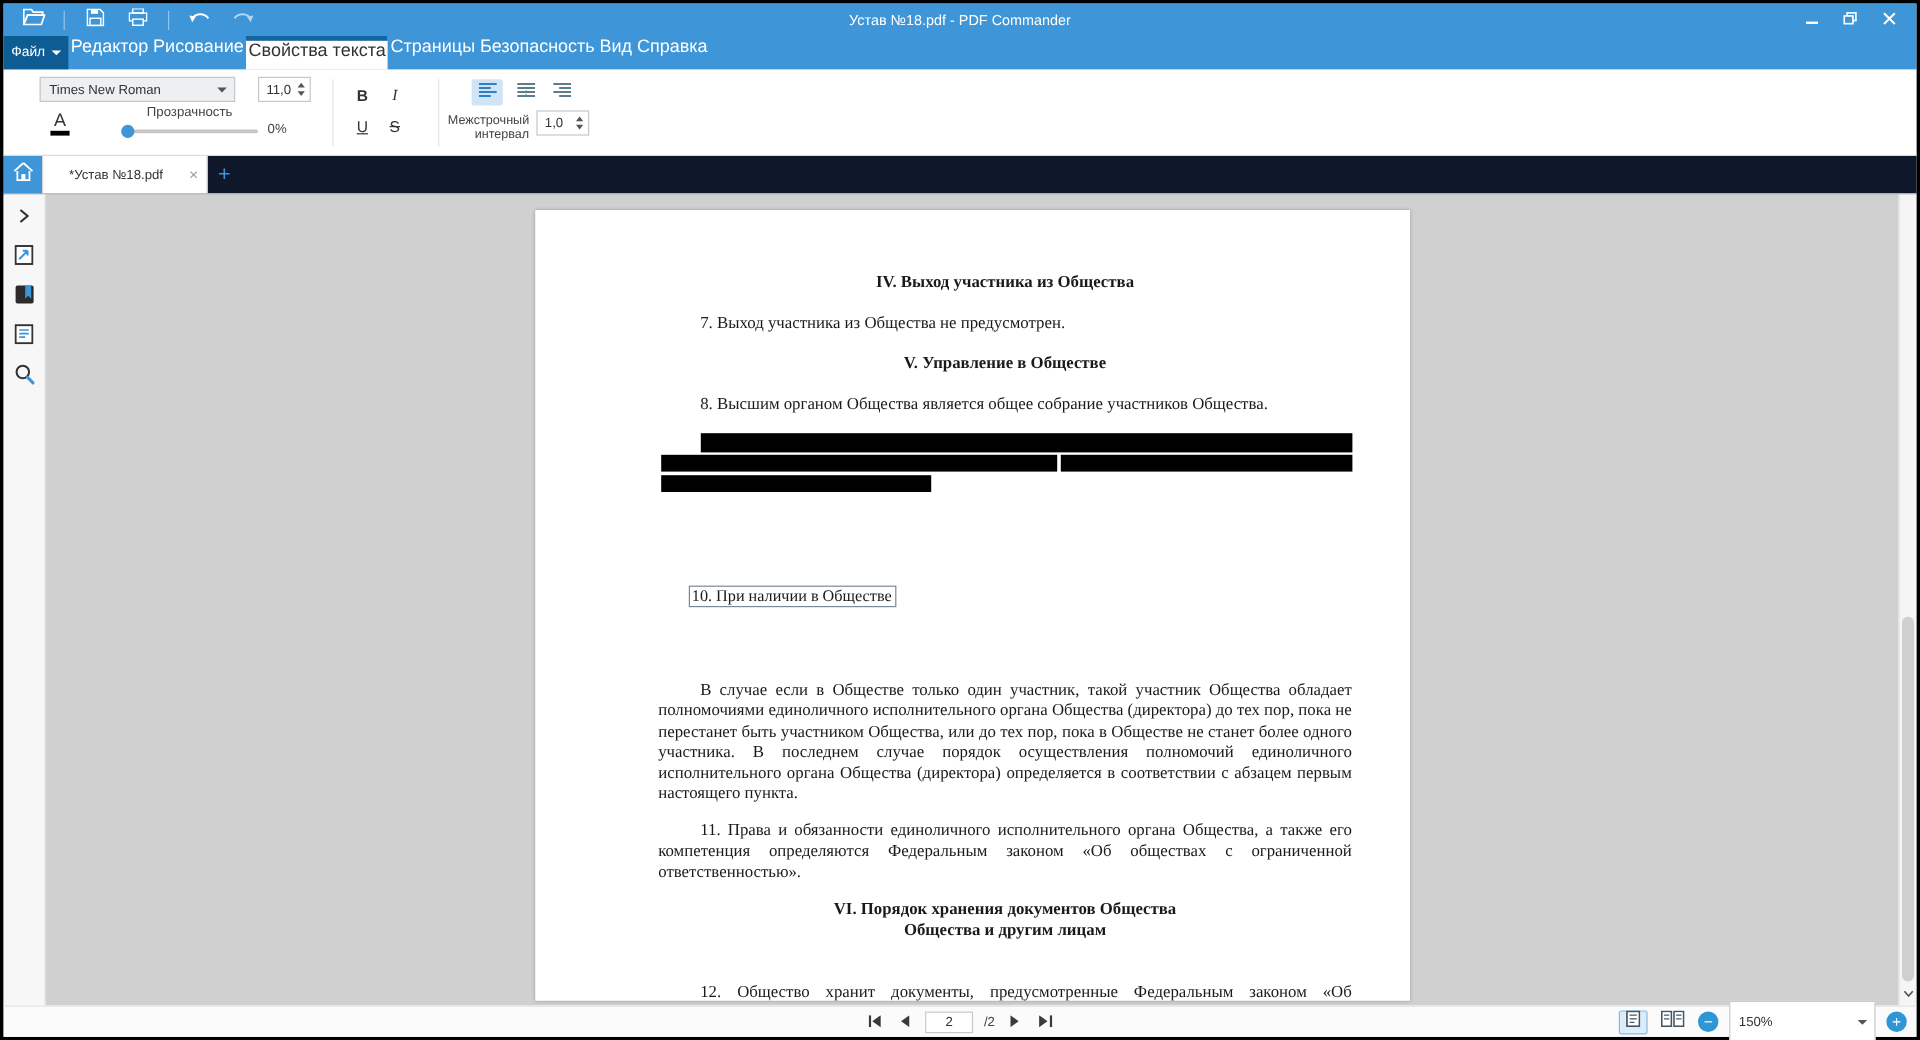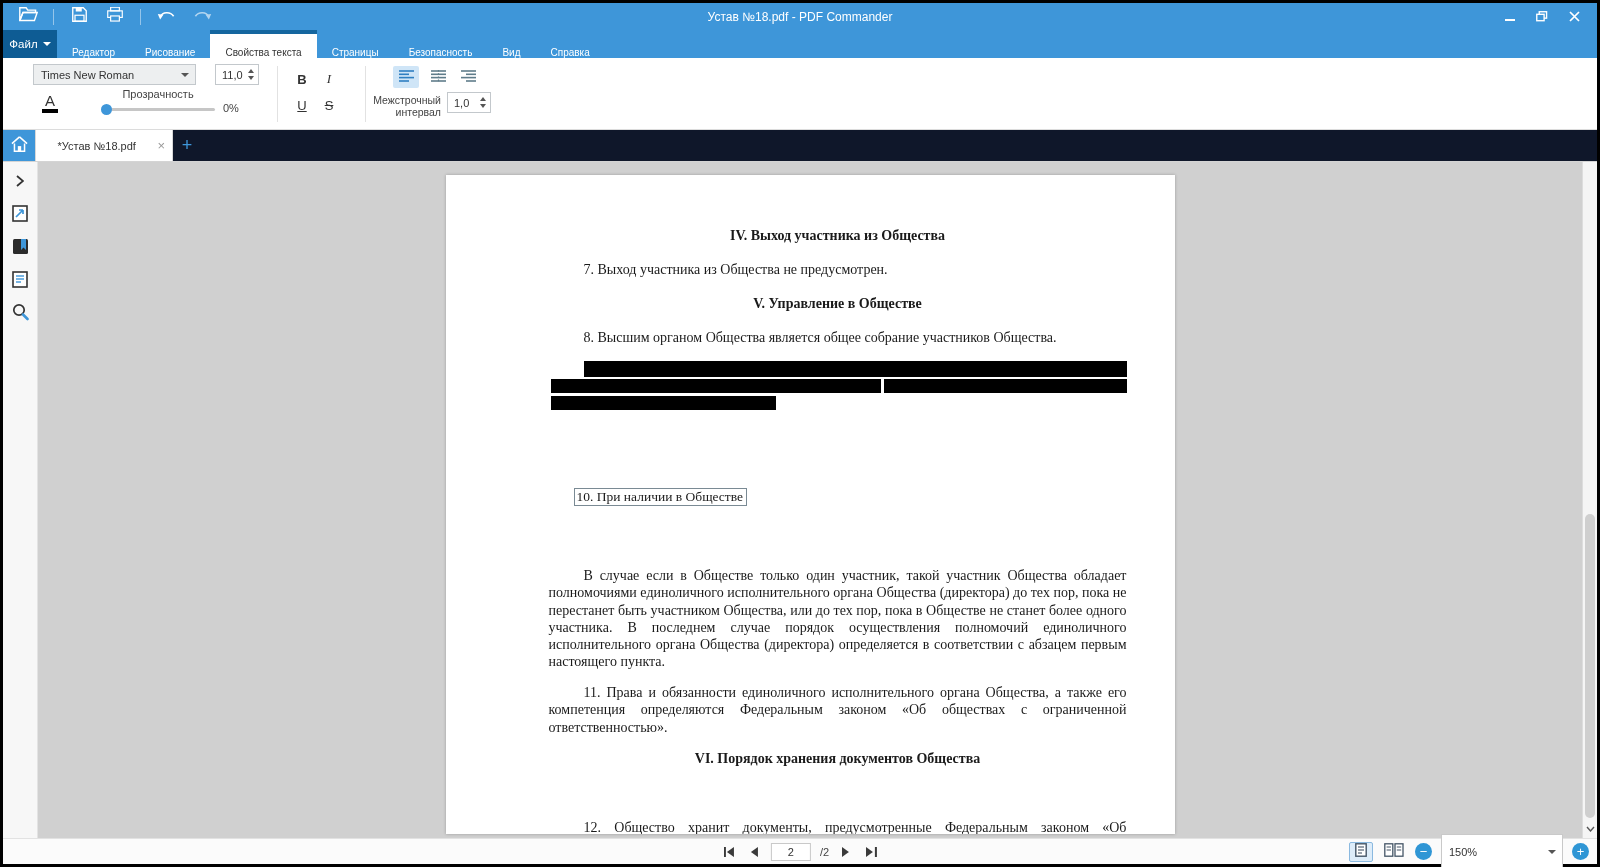--- a/index.html
+++ b/index.html
@@ -12,21 +12,21 @@
   .qat-btn { display:flex; align-items:center; justify-content:center; width:22px; height:22px; cursor:pointer; }
   .qat-sep { width:1px; height:16px; background:rgba(255,255,255,.45); }
   .win-title { position:absolute; left:0; right:0; text-align:center; color:#fff; font-size:12px; pointer-events:none; }
   .win-controls { margin-left:auto; display:flex; align-items:center; height:100%; padding-right:10px; gap:6px; }
   .win-btn { width:26px; height:22px; display:flex; align-items:center; justify-content:center; cursor:pointer; }
 
   
   .menubar { height:28px; background:#3E96D9; display:flex; align-items:stretch; flex:0 0 28px; }
   .file-btn { width:54px; background:#0E5C94; color:#fff; font-size:11.5px; display:flex; align-items:center; justify-content:center; gap:5px; cursor:pointer; }
   .caret-down { width:0; height:0; border-left:4px solid transparent; border-right:4px solid transparent; border-top:4px solid #fff; }
-  .menu-tab { color:#fff; font-size:10px; display:flex; align-items:flex-end; padding:0 15px; cursor:pointer; }
+  .menu-tab { color:#fff; font-size:15px; display:flex; align-items:flex-start; padding:0 2px; cursor:pointer; }
   .menu-tab.active { background:#fff; color:#333; position:relative; padding-top:4px; }
   .menu-tab.active::before { content:""; position:absolute; top:0; left:0; right:0; height:4px; background:#15669F; }
 
   
   .ribbon { height:72px; flex:0 0 72px; background:#fff; position:relative; border-bottom:1px solid #dcdcdc; }
   .combo { position:absolute; left:30px; top:6px; width:163px; height:21px; background:#edeff0; border:1px solid #c3c8cc; display:flex; align-items:center; font-size:11px; color:#333; padding-left:7px; cursor:pointer; }
   .combo .caret-dark { margin-left:auto; margin-right:6px; width:0; height:0; border-left:4px solid transparent; border-right:4px solid transparent; border-top:4px solid #555; }
   .spinner { position:absolute; height:21px; background:#fff; border:1px solid #c3c8cc; display:flex; align-items:center; font-size:11px; color:#333; }
   .spinner .val { flex:1; padding-left:6px; }
   .spin-arrows { width:14px; height:100%; display:flex; flex-direction:column; align-items:center; justify-content:center; gap:3px; cursor:pointer; }
@@ -348,20 +348,21 @@
 
         <div class="edit-box">
           <span>10. При наличии в Обществе</span>
         </div>
 
         <div class="doc-para" style="top:392px;">В случае если в Обществе только один участник, такой участник Общества обладает полномочиями единоличного исполнительного органа Общества (директора) до тех пор, пока не перестанет быть участником Общества, или до тех пор, пока в Обществе не станет более одного участника. В последнем случае порядок осуществления полномочий единоличного исполнительного органа Общества (директора) определяется в соответствии с абзацем первым настоящего пункта.</div>
         <div class="doc-para" style="top:509px;">11. Права и обязанности единоличного исполнительного органа Общества, а также его компетенция определяются Федеральным законом «Об обществах с ограниченной ответственностью».</div>
 
         <div class="doc-heading" style="top:575px;">
           <div>VI. Порядок хранения документов Общества</div>
+          <div>Общества и другим лицам</div>
         </div>
 
         <div class="doc-para para-last" style="top:644px; text-indent:0; padding-left:35px;">12. Общество хранит документы, предусмотренные Федеральным законом «Об</div>
       </div>
     </div>
 
     <div class="vscroll">
       <div class="vthumb"></div>
       <div class="varrow">
         <span><svg width="9" height="6" viewBox="0 0 9 6">

